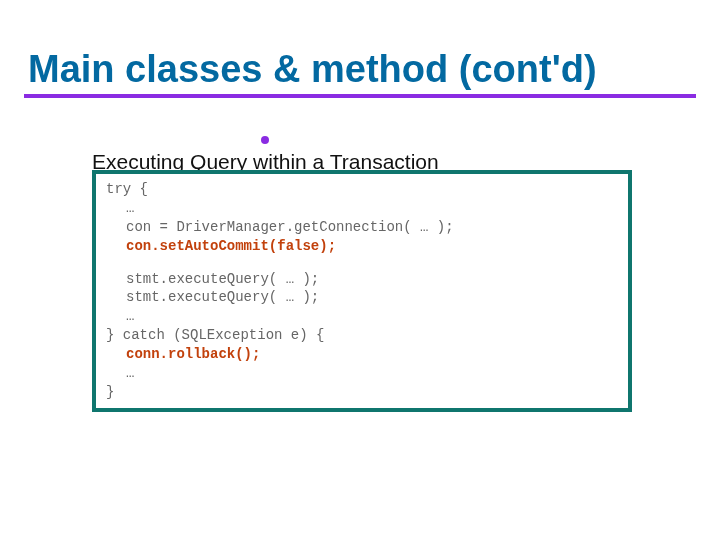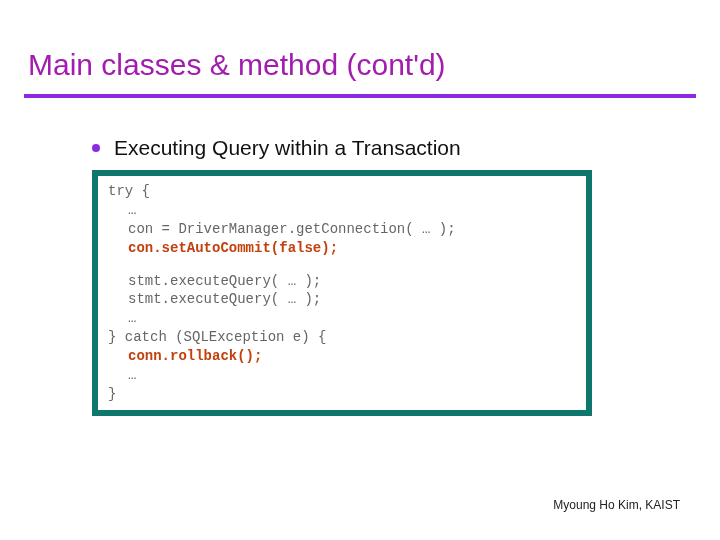--- a/index.html
+++ b/index.html
@@ -15,58 +15,59 @@
   .slide {
     width: 720px;
     height: 540px;
     position: relative;
     box-sizing: border-box;
   }
   .title {
     position: absolute;
     top: 48px;
     left: 28px;
-    font-size: 30px;
-    font-weight: 400;
-    color: #a21caf;
+    font-size: 38px;
+    font-weight: 700;
+    color: #0369a1;
   }
   .title-rule {
     position: absolute;
     top: 94px;
     left: 24px;
     width: 672px;
     height: 4px;
     background: #8a2be2; 
   }
   .bullet-row {
     position: absolute;
     top: 136px;
     left: 92px;
     display: flex;
     align-items: center;
-    gap: 14px;
+    gap: 6px;
+    flex-direction: column;
   }
   .bullet-dot {
     width: 8px;
     height: 8px;
     border-radius: 50%;
     background: #8a2be2;
     flex: 0 0 auto;
     margin-top: 0;
   }
   .bullet-text {
     font-size: 21px;
     color: #111;
   }
   .code-box {
     position: absolute;
     top: 170px;
     left: 92px;
-    width: 500px;
-    border: 6px solid #0f766e;
+    width: 540px;
+    border: 4px solid #0f766e;
     padding: 6px 10px 6px 10px;
     box-sizing: border-box;
     font-family: "Courier New", Courier, monospace;
     font-size: 14px;
     line-height: 1.35;
     color: #666;
   }
   .code-box .k { color: #666; } 
   .code-box .r { color: #c2410c; font-weight: bold; }
   .code-box .ind1 { padding-left: 20px; display: block; }
@@ -109,15 +110,14 @@
     <span class="blank"></span>
     <span class="ind1 k">stmt.executeQuery( … );</span>
     <span class="ind1 k">stmt.executeQuery( … );</span>
     <span class="ind1 k">…</span>
     <span class="k">} catch (SQLException e) {</span><br>
     <span class="ind1 r">conn.rollback();</span>
     <span class="ind1 k">…</span>
     <span class="k">}</span>
   </div>
 
-  <div class="footer">Myoung Ho Kim, KAIST</div>
 
 </div>
 
 </body></html>

